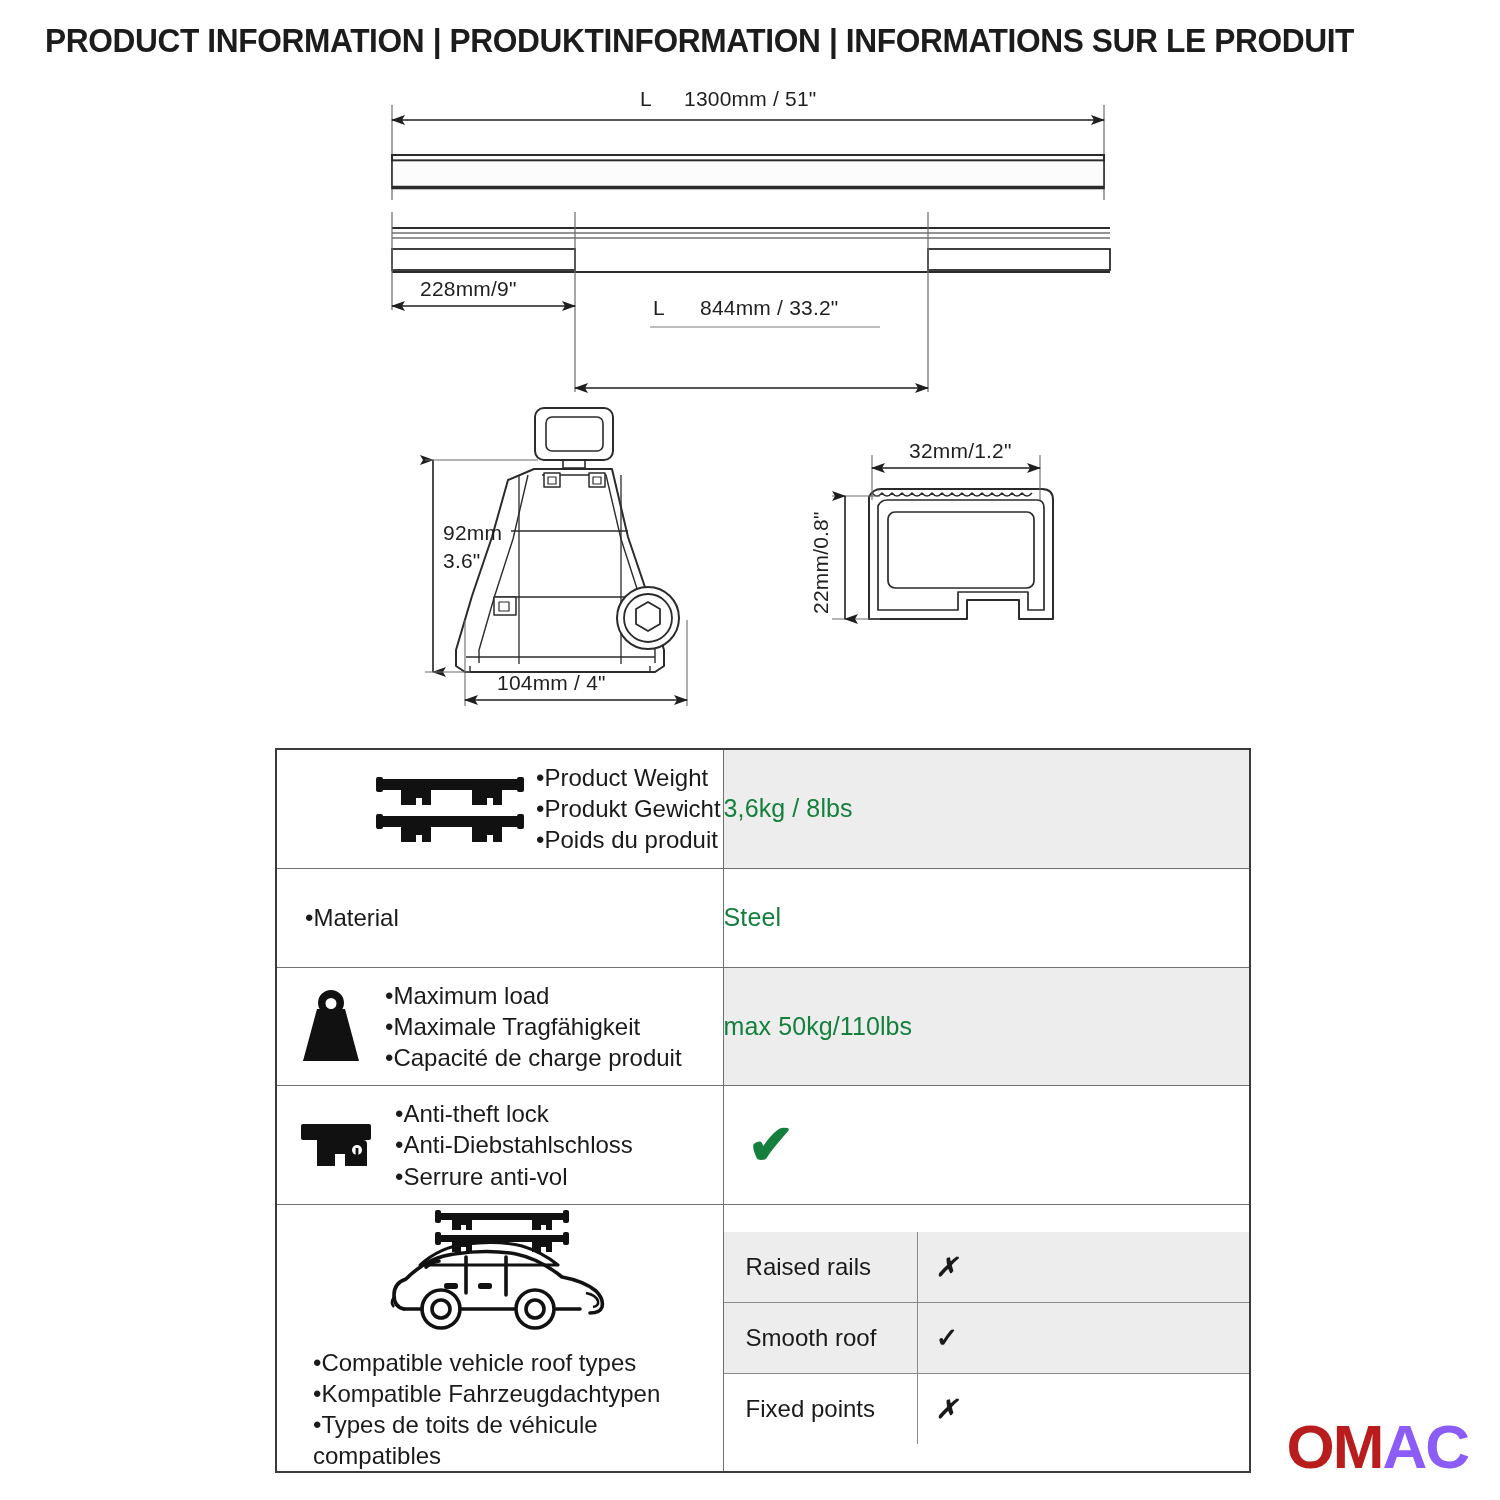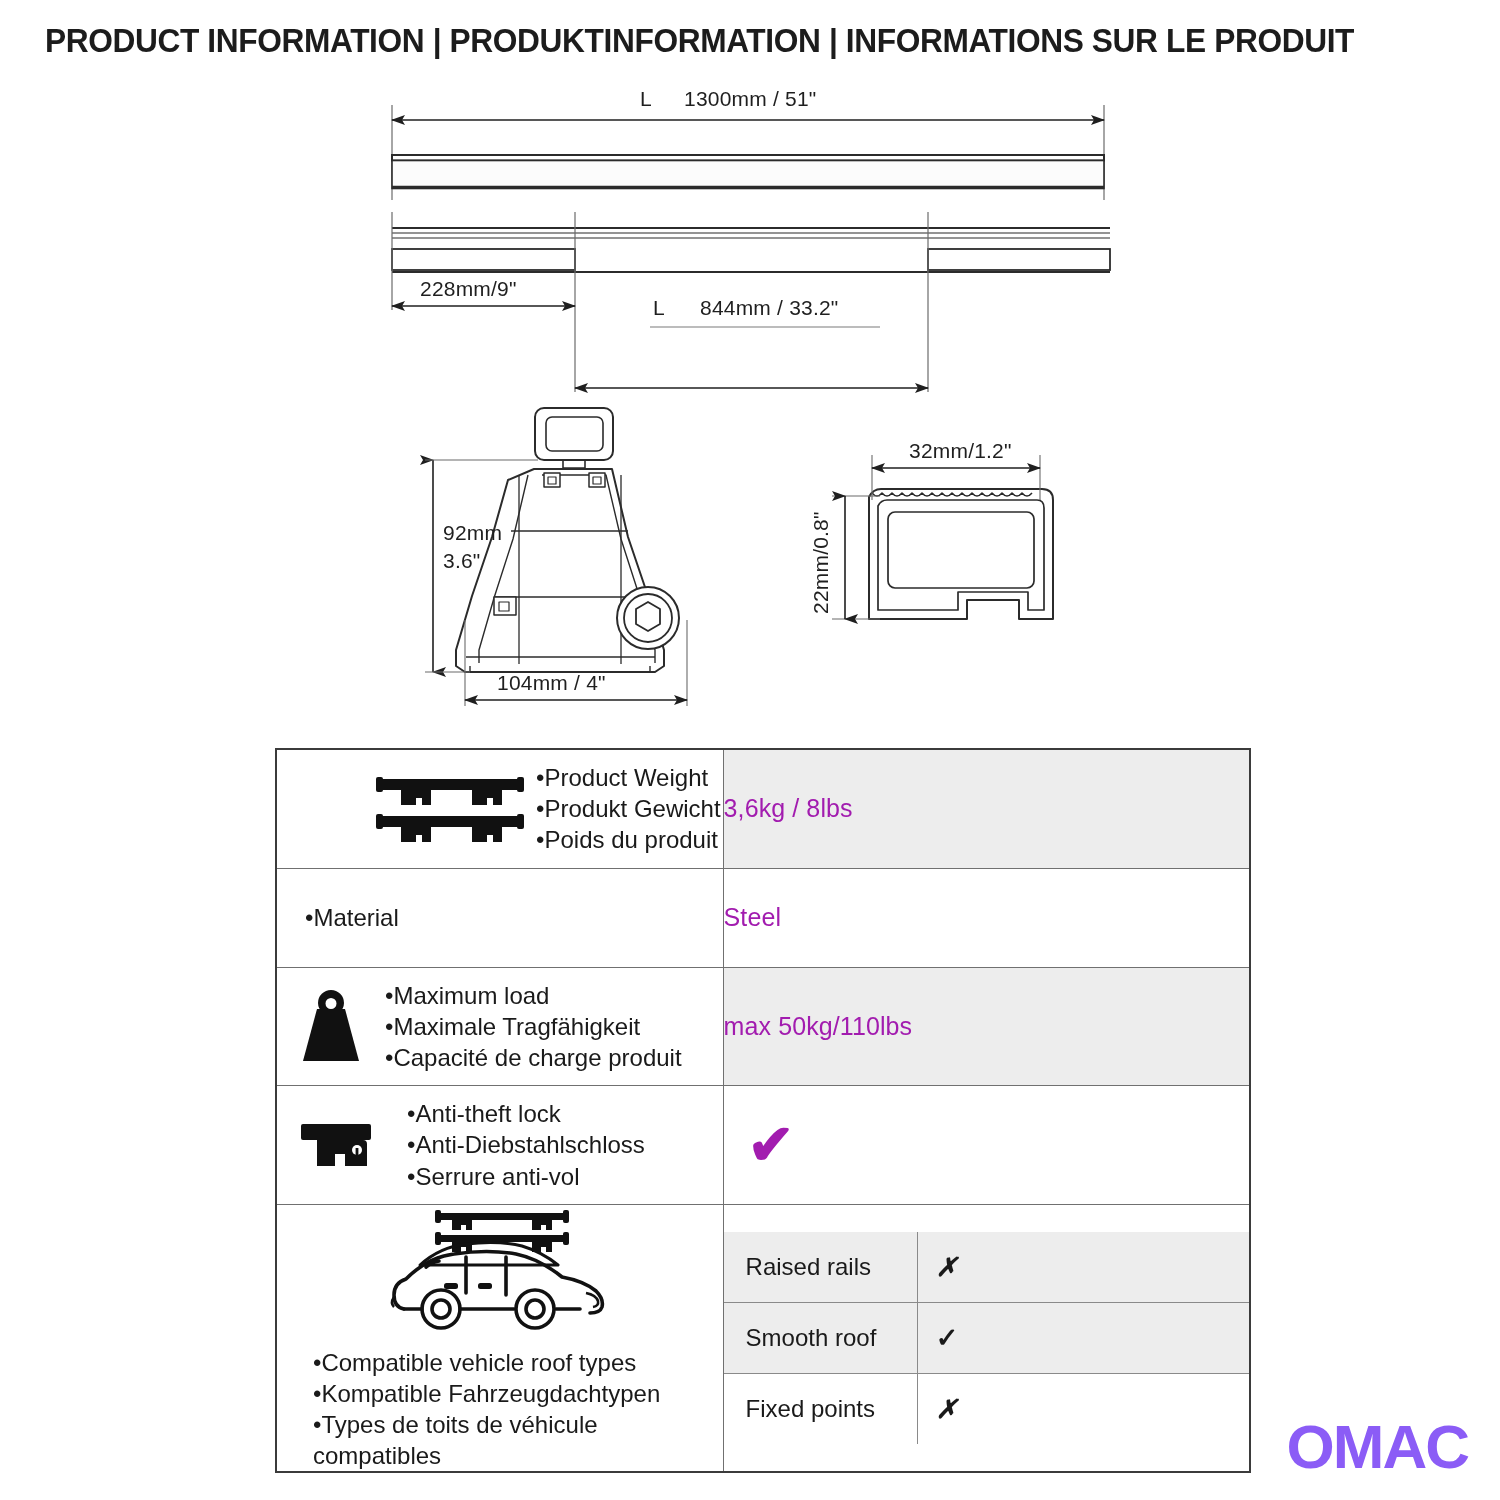--- a/index.html
+++ b/index.html
@@ -56,21 +56,21 @@
     padding:0;
     vertical-align:middle;
   }
   .cell-label{
     width:451px;
     position:relative;
   }
   .cell-value{
     width:578px;
     font-size:25px;
-    color:#a21caf;
+    color:#15803d;
     padding:0 0 0 26px;
     letter-spacing:0.1px;
   }
   .shaded{background:#ededed;}
 
   .label-stack{
     display:flex;
     align-items:center;
     justify-content:flex-end;
     gap:10px;
@@ -145,21 +145,21 @@
     position:absolute;
     right:32px;bottom:22px;
     font-family:"Liberation Sans", sans-serif;
     font-weight:700;
     font-size:62px;
     letter-spacing:-2px;
     line-height:1;
     display:flex;
     align-items:center;
   }
-  .logo .om{color:#8b5cf6;}
+  .logo .om{color:#b91c1c;}
   .logo .ac{color:#8b5cf6;}
 </style>
 </head>
 <body>
 
 <div class="page">
 
   <div class="header-title">PRODUCT INFORMATION | PRODUKTINFORMATION | INFORMATIONS SUR LE PRODUIT</div>
 
   <div class="drawing">
@@ -351,21 +351,21 @@
               <div><span class="bullet">•</span><span>Maximale Tragfähigkeit</span></div>
               <div><span class="bullet">•</span><span>Capacité de charge produit</span></div>
             </span>
           </div>
         </td>
         <td class="cell-value shaded">max 50kg/110lbs</td>
       </tr>
 
       <tr>
         <td class="cell-label">
-          <div class="label-stack" style="justify-content:flex-start;padding-left:22px;gap:30px;">
+          <div class="label-stack" style="justify-content:flex-start;padding-left:22px;gap:18px;">
             <span class="icon-box">
               <svg width="78" height="62" viewBox="0 0 78 62">
                 <g fill="#111111">
                   <rect x="2" y="10" width="70" height="16" rx="2"></rect>
                   <path d="M18,26 h46 a4,4 0 0 1 4,4 v22 h-22 v-12 h-10 v12 h-18 z"></path>
                   <circle cx="58" cy="36" r="5" fill="#ffffff"></circle>
                   <rect x="56.6" y="34" width="2.8" height="7" fill="#111111"></rect>
                 </g>
               </svg>
             </span>

